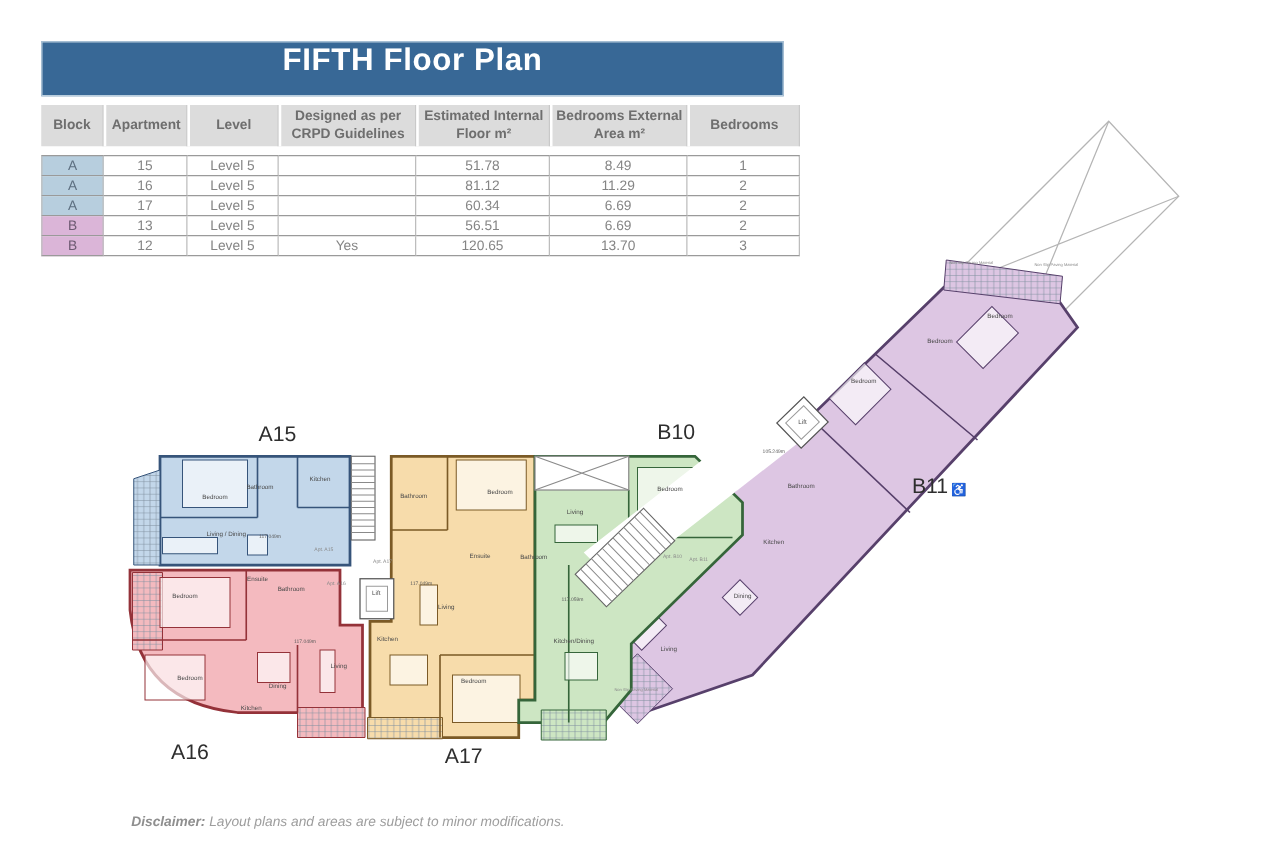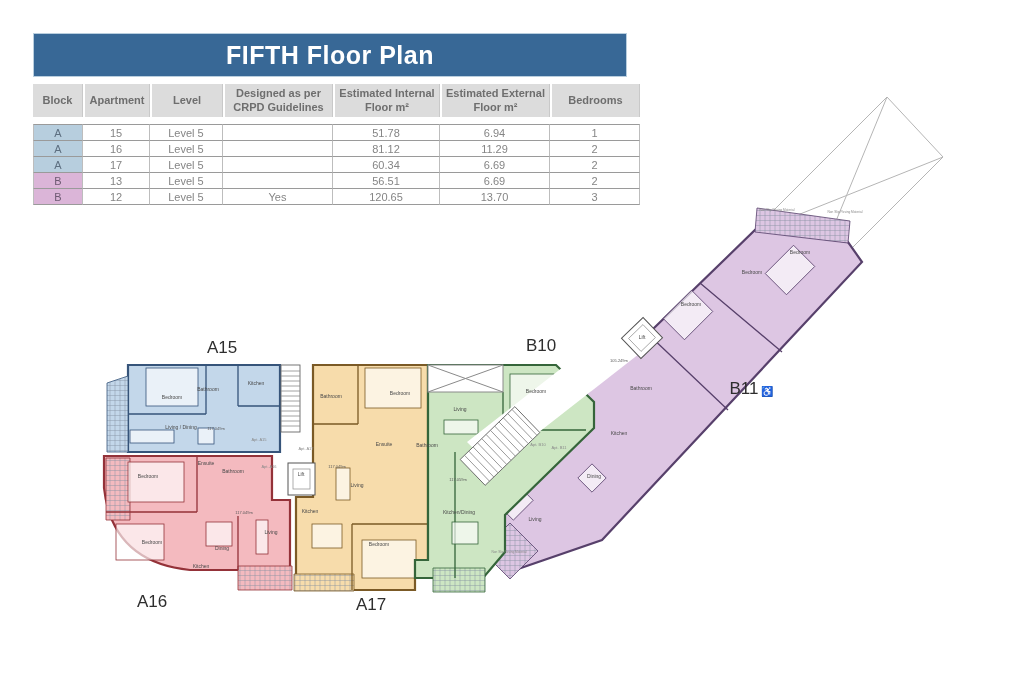--- a/index.html
+++ b/index.html
@@ -1,20 +1,20 @@
 <!DOCTYPE html>
 <html style="--c-titlebar: #386896; --c-blockA: #b7cede; --c-blockB: #dbb5d8;"><head>
 <meta charset="utf-8">
 <style>
   html,body{margin:0;padding:0;background:#fff;font-family:"Liberation Sans",sans-serif;}
   #stage{position:relative;width:1024px;height:685px;background:#fff;overflow:hidden;}
 
   .titlebar{position:absolute;left:33px;top:33px;width:592px;height:42px;
     background:var(--c-titlebar,#386896);border:1px solid #b9cede;
-    display:flex;align-items:center;justify-content:center;}
+    display:flex;align-items:flex-start;justify-content:center;}
   .titlebar span{color:#fff;font-size:25px;font-weight:bold;letter-spacing:.5px;}
 
   table.plan-table{position:absolute;left:33px;top:84px;border-collapse:separate;border-spacing:0;
     table-layout:fixed;font-size:11px;color:#858585;}
   table.plan-table th{background:#dcdcdc;color:#6e6e6e;font-weight:bold;font-size:11px;line-height:1.25;
     padding:2px 1px;vertical-align:middle;height:29px;border-left:2px solid #fff;border-right:1px solid #c9c9c9;}
   table.plan-table th:first-child{border-left:none;}
   table.plan-table tbody::before{content:"";display:table-row;height:7px;}
   table.plan-table td{height:15px;text-align:center;padding:0 2px;
     border-bottom:1px solid #9a9a9a;border-right:1px solid #bdbdbd;}
@@ -57,32 +57,32 @@
         <col style="width: 110px;">
         <col style="width: 90px;">
       </colgroup>
     <thead>
       <tr>
           <th>Block</th>
           <th>Apartment</th>
           <th>Level</th>
           <th>Designed as per CRPD Guidelines</th>
           <th>Estimated Internal Floor m²</th>
-          <th>Estimated External Floor m²</th>
+          <th>Bedrooms External Area m²</th>
           <th>Bedrooms</th>
         </tr>
     </thead>
     <tbody>
         <tr>
           <td class="block-A">A</td>
           <td>15</td>
           <td>Level 5</td>
           <td></td>
           <td>51.78</td>
-          <td>6.94</td>
+          <td>8.49</td>
           <td>1</td>
         </tr>
         <tr>
           <td class="block-A">A</td>
           <td>16</td>
           <td>Level 5</td>
           <td></td>
           <td>81.12</td>
           <td>11.29</td>
           <td>2</td>
@@ -275,13 +275,14 @@
     <g id="apt-labels">
         <text x="222" y="353" class="apt-label" text-anchor="middle">A15</text>
         <text x="152" y="607" class="apt-label" text-anchor="middle">A16</text>
         <text x="371" y="610" class="apt-label" text-anchor="middle">A17</text>
         <text x="541" y="351" class="apt-label" text-anchor="middle">B10</text>
         <text x="744" y="394" class="apt-label" text-anchor="middle">B11</text>
         <text x="761" y="395" class="apt-label-icon" text-anchor="start">♿</text>
       </g>
   </svg>
 
+  <div class="disclaimer"><b>Disclaimer:</b><span> Layout plans and areas are subject to minor modifications.</span></div>
 </div>
 
 </body></html>

